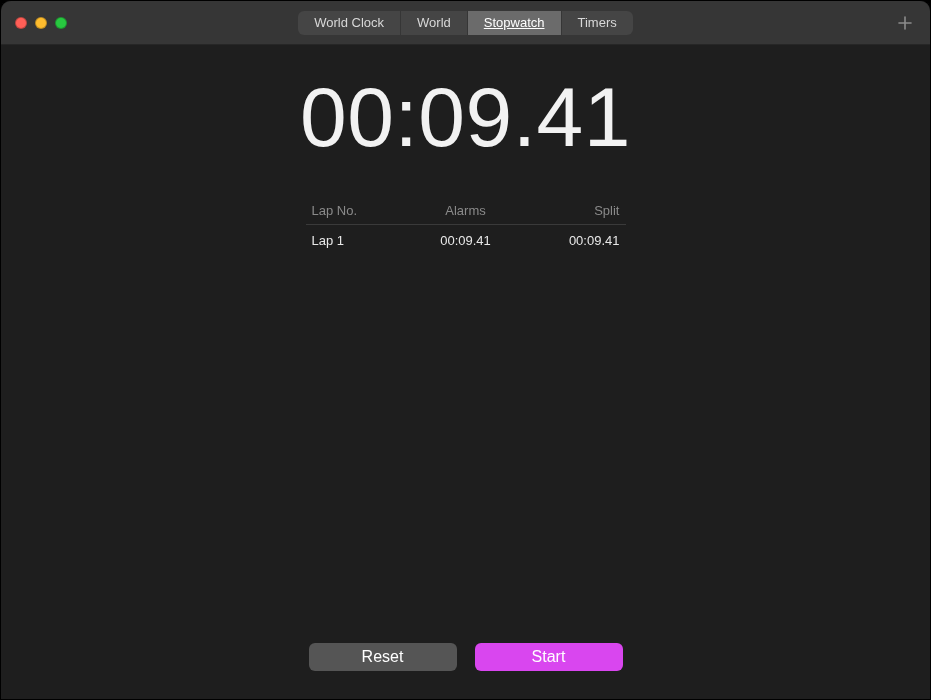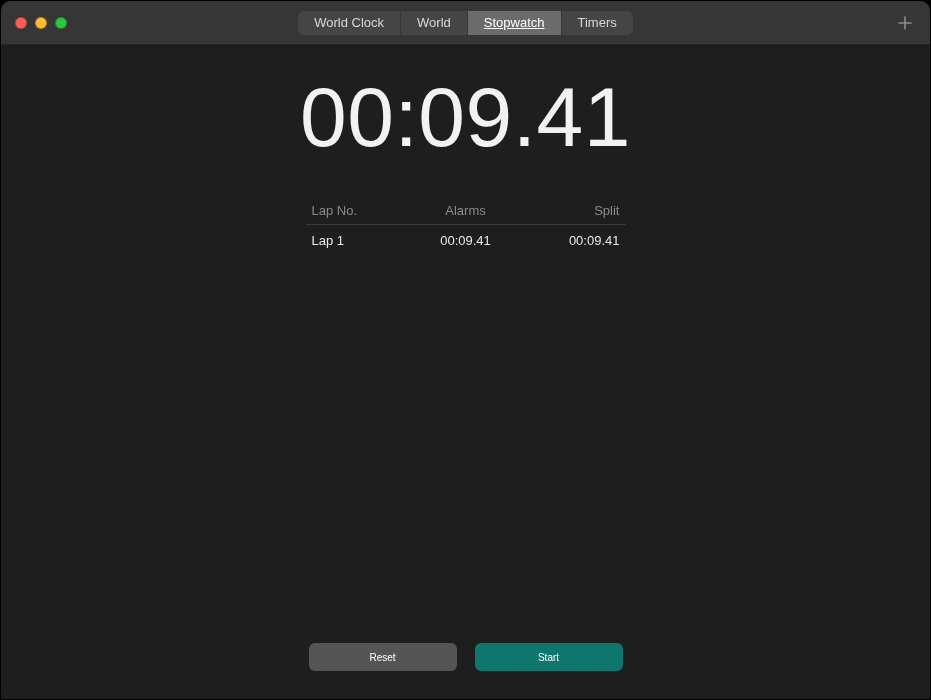--- a/index.html
+++ b/index.html
@@ -110,28 +110,28 @@
 
   
   .bottom-bar {
     position: absolute;
     bottom: 28px; left: 0; right: 0;
     display: flex; justify-content: center; gap: 18px;
   }
   .btn {
     width: 148px; height: 28px;
     border-radius: 6px;
-    font-size: 10px;
+    font-size: 16px;
     display: flex; align-items: center; justify-content: center;
     color: #fff;
     user-select: none;
     cursor: default;
   }
   .btn.reset { background: #555555; }
-  .btn.start { background: #0f766e; }
+  .btn.start { background: #d946ef; }
 </style>
 </head>
 <body>
 
 <div class="window">
 
   <div class="titlebar">
     <div class="traffic-lights">
       <div class="dot close"></div>
       <div class="dot min"></div>

